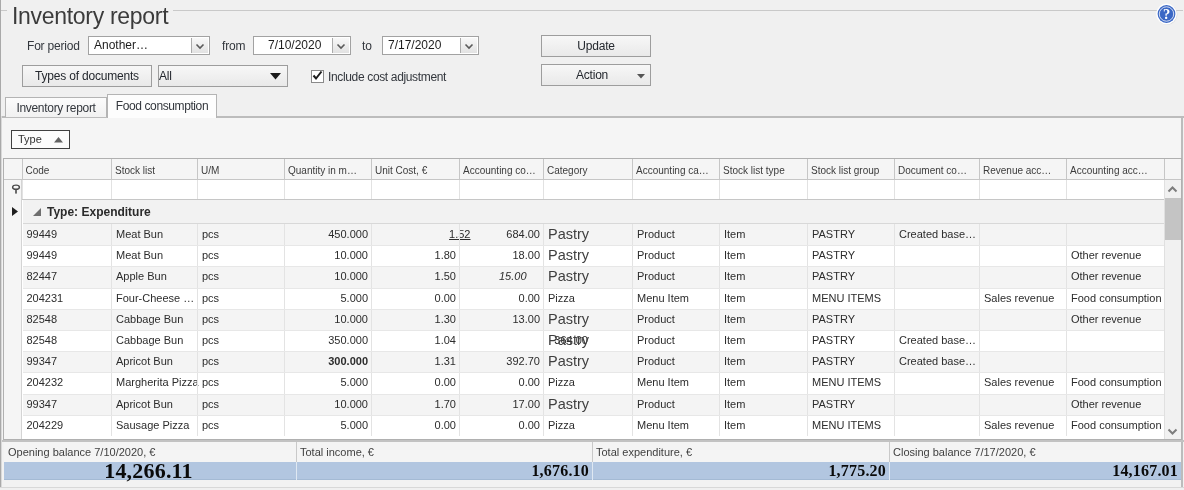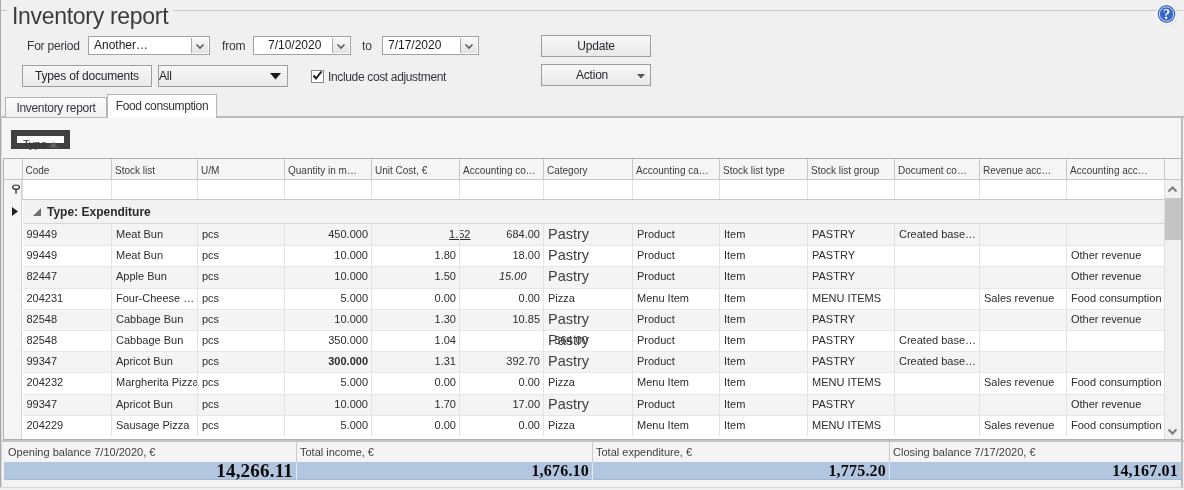--- a/index.html
+++ b/index.html
@@ -53,21 +53,21 @@
     <span style="position:absolute;left:0;width:100px;text-align:center;top:0;line-height:20px">Action</span>
     <svg class="a" style="right:5px;top:9px" width="8" height="5" viewBox="0 0 8 5">
       <path d="M0 0 L8 0 L4 4.5 Z" fill="#555"></path>
     </svg>
   </div>
 <div class="a" style="left:0;top:116px;width:1184px;height:371px;background:#f2f2f2;border-top:2px solid #bcbcbc"></div>
 <div class="a" style="left:1181px;top:116px;width:2px;height:371px;background:#bcbcbc"></div>
 <div class="a" style="left:5px;top:96.5px;width:102px;height:20px;background:linear-gradient(#fcfcfc,#f1f1f1);border:1px solid #b4b4b4;border-bottom:none;font-size:12px;letter-spacing:-0.3px;color:#33373d;text-align:center;line-height:21px">Inventory report</div>
 <div class="a" style="left:107px;top:93.5px;width:110px;height:24.5px;background:#fdfdfd;border:1px solid #b4b4b4;border-bottom:none;font-size:12px;letter-spacing:-0.4px;color:#33373d;text-align:center;line-height:23px">Food consumption</div>
 <div class="a" style="left:1px;top:118px;width:1180px;height:40px;background:#f5f5f5"></div>
-<div class="a" style="left:11px;top:130px;width:59px;height:19px;background:#fcfcfc;border:6px solid #404040;font-size:11px;color:#333;line-height:17px;padding-left:6px">Type<svg class="a" style="right:6px;top:6px" width="9" height="6" viewBox="0 0 9 6">
+<div class="a" style="left:11px;top:130px;width:59px;height:19px;background:#fcfcfc;border:1px solid #404040;font-size:11px;color:#333;line-height:17px;padding-left:6px">Type<svg class="a" style="right:6px;top:6px" width="9" height="6" viewBox="0 0 9 6">
       <path d="M4.5 0 L9 5.5 L0 5.5 Z" fill="#636363"></path>
     </svg></div>
 <div class="a" style="left:3px;top:158px;width:1179px;height:282px;background:#fff;border:1px solid #b0b0b0"></div>
 <div class="a" style="left:4px;top:159px;width:1177px;height:20.5px;background:#f5f5f5;border-bottom:1px solid #c6c6c6"></div>
 <div class="hc" style="left:25.5px;top:159px;width:83.5px">Code</div>
 <div class="hc" style="left:115px;top:159px;width:80px">Stock list</div>
 <div class="hc" style="left:201px;top:159px;width:81px">U/M</div>
 <div class="hc" style="left:288px;top:159px;width:81px">Quantity in m…</div>
 <div class="hc" style="left:375px;top:159px;width:82px">Unit Cost, €</div>
 <div class="hc" style="left:463px;top:159px;width:78px">Accounting co…</div>
@@ -171,21 +171,21 @@
 <div class="dc" style="left:789.5px;width:81px;">MENU ITEMS</div>
 <div class="dc" style="left:961.5px;width:81px;">Sales revenue</div>
 <div class="dc" style="left:1048.5px;width:92px;">Food consumption</div>
 </div>
 <div class="a" style="left:22.5px;top:308.8px;width:1141.5px;height:21.2px;background:#f4f4f4">
 <div class="dc" style="left:4.0px;width:83.5px;">82548</div>
 <div class="dc" style="left:93.5px;width:80px;">Cabbage Bun</div>
 <div class="dc" style="left:179.5px;width:81px;">pcs</div>
 <div class="dc rt" style="left:261.5px;width:84px;">10.000</div>
 <div class="dc rt" style="left:348.5px;width:85px;">1.30</div>
-<div class="dc rt" style="left:436.5px;width:81px;">10.85</div>
+<div class="dc rt" style="left:436.5px;width:81px;">13.00</div>
 <div class="dc" style="left:525.5px;width:83px;font-size:14.5px;color:#3f3f3f">Pastry</div>
 <div class="dc" style="left:614.5px;width:81px;">Product</div>
 <div class="dc" style="left:701.5px;width:82px;">Item</div>
 <div class="dc" style="left:789.5px;width:81px;">PASTRY</div>
 <div class="dc" style="left:1048.5px;width:92px;">Other revenue</div>
 </div>
 <div class="a" style="left:22.5px;top:330.0px;width:1141.5px;height:21.2px;background:#ffffff">
 <div class="dc" style="left:4.0px;width:83.5px;">82548</div>
 <div class="dc" style="left:93.5px;width:80px;">Cabbage Bun</div>
 <div class="dc" style="left:179.5px;width:81px;">pcs</div>
@@ -279,21 +279,21 @@
     <path d="M1.5 6.5 L5.5 2.5 L9.5 6.5" fill="none" stroke="#7d7d7d" stroke-width="2"></path>
   </svg>
 <div class="a" style="left:1165px;top:198px;width:16px;height:42px;background:#c4c4c4"></div>
 <svg class="a" style="left:1167px;top:427px" width="11" height="9" viewBox="0 0 11 9">
     <path d="M1.5 2.5 L5.5 6.5 L9.5 2.5" fill="none" stroke="#7d7d7d" stroke-width="2"></path>
   </svg>
 <div class="a" style="left:1px;top:440px;width:1183px;height:2px;background:#c2c2c2"></div>
 <div class="a" style="left:4px;top:442px;width:1177px;height:20px;background:#f4f4f4"></div>
 <div class="a" style="left:4px;top:462px;width:1177px;height:18px;background:#b2c6e0;border-bottom:1px solid #a4bad4"></div>
 <div class="a" style="left:8px;top:442px;height:20px;line-height:20px;font-size:11px;color:#3f3f3f">Opening balance 7/10/2020, €</div>
-<div class="a" style="left:4px;top:462px;width:289px;height:18px;line-height:17px;font-size:19px;letter-spacing:0.2px;font-weight:bold;font-family:'Liberation Serif',serif;color:#0a0a0a;text-align:right">14,266.11</div>
+<div class="a" style="left:4px;top:462px;width:289px;height:18px;line-height:17px;font-size:22px;letter-spacing:0.2px;font-weight:bold;font-family:'Liberation Serif',serif;color:#0a0a0a;text-align:center">14,266.11</div>
 <div class="a" style="left:300px;top:442px;height:20px;line-height:20px;font-size:11px;color:#3f3f3f">Total income, €</div>
 <div class="a" style="left:296px;top:462px;width:293px;height:18px;line-height:17px;font-size:16px;letter-spacing:0.2px;font-weight:bold;font-family:'Liberation Serif',serif;color:#0a0a0a;text-align:right">1,676.10</div>
 <div class="a" style="left:596px;top:442px;height:20px;line-height:20px;font-size:11px;color:#3f3f3f">Total expenditure, €</div>
 <div class="a" style="left:592px;top:462px;width:294px;height:18px;line-height:17px;font-size:16px;letter-spacing:0.2px;font-weight:bold;font-family:'Liberation Serif',serif;color:#0a0a0a;text-align:right">1,775.20</div>
 <div class="a" style="left:893px;top:442px;height:20px;line-height:20px;font-size:11px;color:#3f3f3f">Closing balance 7/17/2020, €</div>
 <div class="a" style="left:889px;top:462px;width:289px;height:18px;line-height:17px;font-size:16px;letter-spacing:0.2px;font-weight:bold;font-family:'Liberation Serif',serif;color:#0a0a0a;text-align:right">14,167.01</div>
 <div class="a" style="left:296px;top:442px;width:1px;height:20px;background:#c9c9c9"></div>
 <div class="a" style="left:296px;top:462px;width:1px;height:18px;background:#dfe8f2"></div>
 <div class="a" style="left:592px;top:442px;width:1px;height:20px;background:#c9c9c9"></div>
 <div class="a" style="left:592px;top:462px;width:1px;height:18px;background:#dfe8f2"></div>

